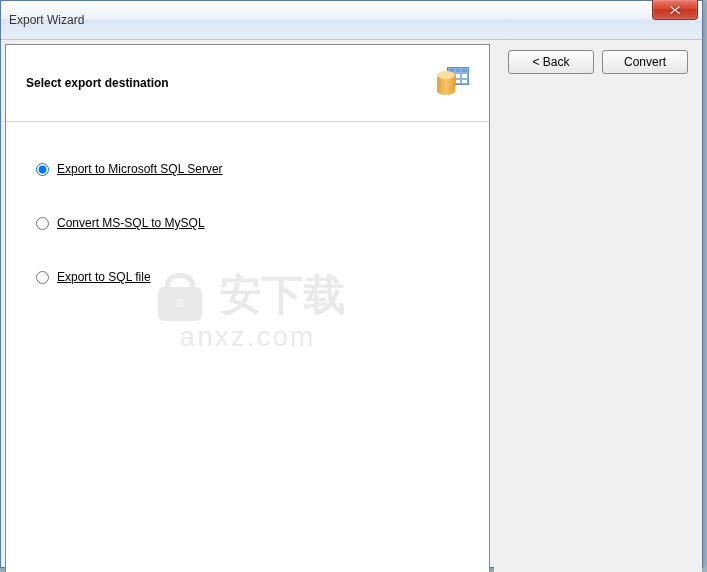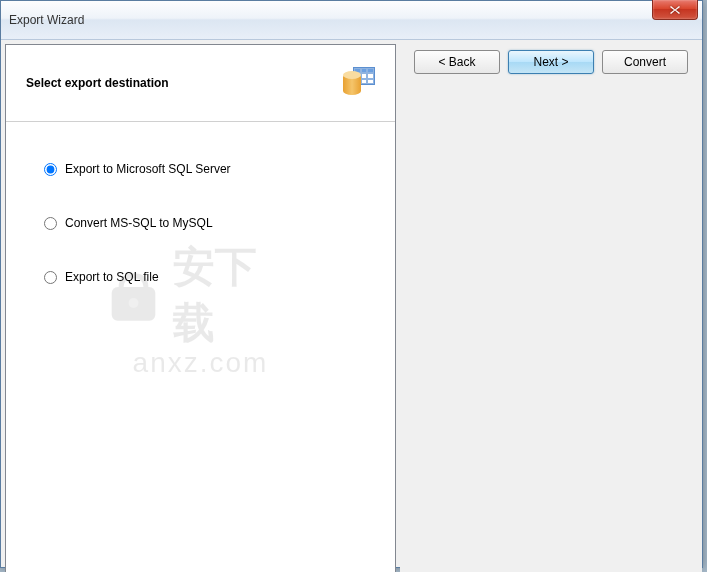--- a/index.html
+++ b/index.html
@@ -115,22 +115,23 @@
   background: #fff;
   border: 1px solid #5b8fd0;
   display: grid;
   grid-template-columns: 1fr 1fr 1fr;
   grid-template-rows: 5px 1fr 1fr;
   gap: 0;
 }
 .db-icon-table > div { border: 0.5px solid #8fb3e0; }
 .db-icon-table > div:nth-child(-n+3) { background: #6ca0e0; }
 .options-section {
-  padding: 40px 38px;
+  padding: 40px 30px;
   flex: 1;
+  text-decoration: underline;
 }
 .radio-option {
   display: flex;
   align-items: center;
   margin-bottom: 40px;
   cursor: default;
 }
 .radio-option input[type="radio"] {
   margin-right: 8px;
   width: 13px;
@@ -252,17 +253,16 @@
           </svg>
           <div class="wm-text-cn">安下载</div>
         </div>
         <div class="wm-text-url">anxz.com</div>
       </div>
 
     </div>
 
     <div class="button-bar">
       <button class="btn">&lt; Back</button>
-      <button class="btn primary">Next &gt;</button>
       <button class="btn">Convert</button>
     </div>
   </div>
 </div>
 
 </body></html>

